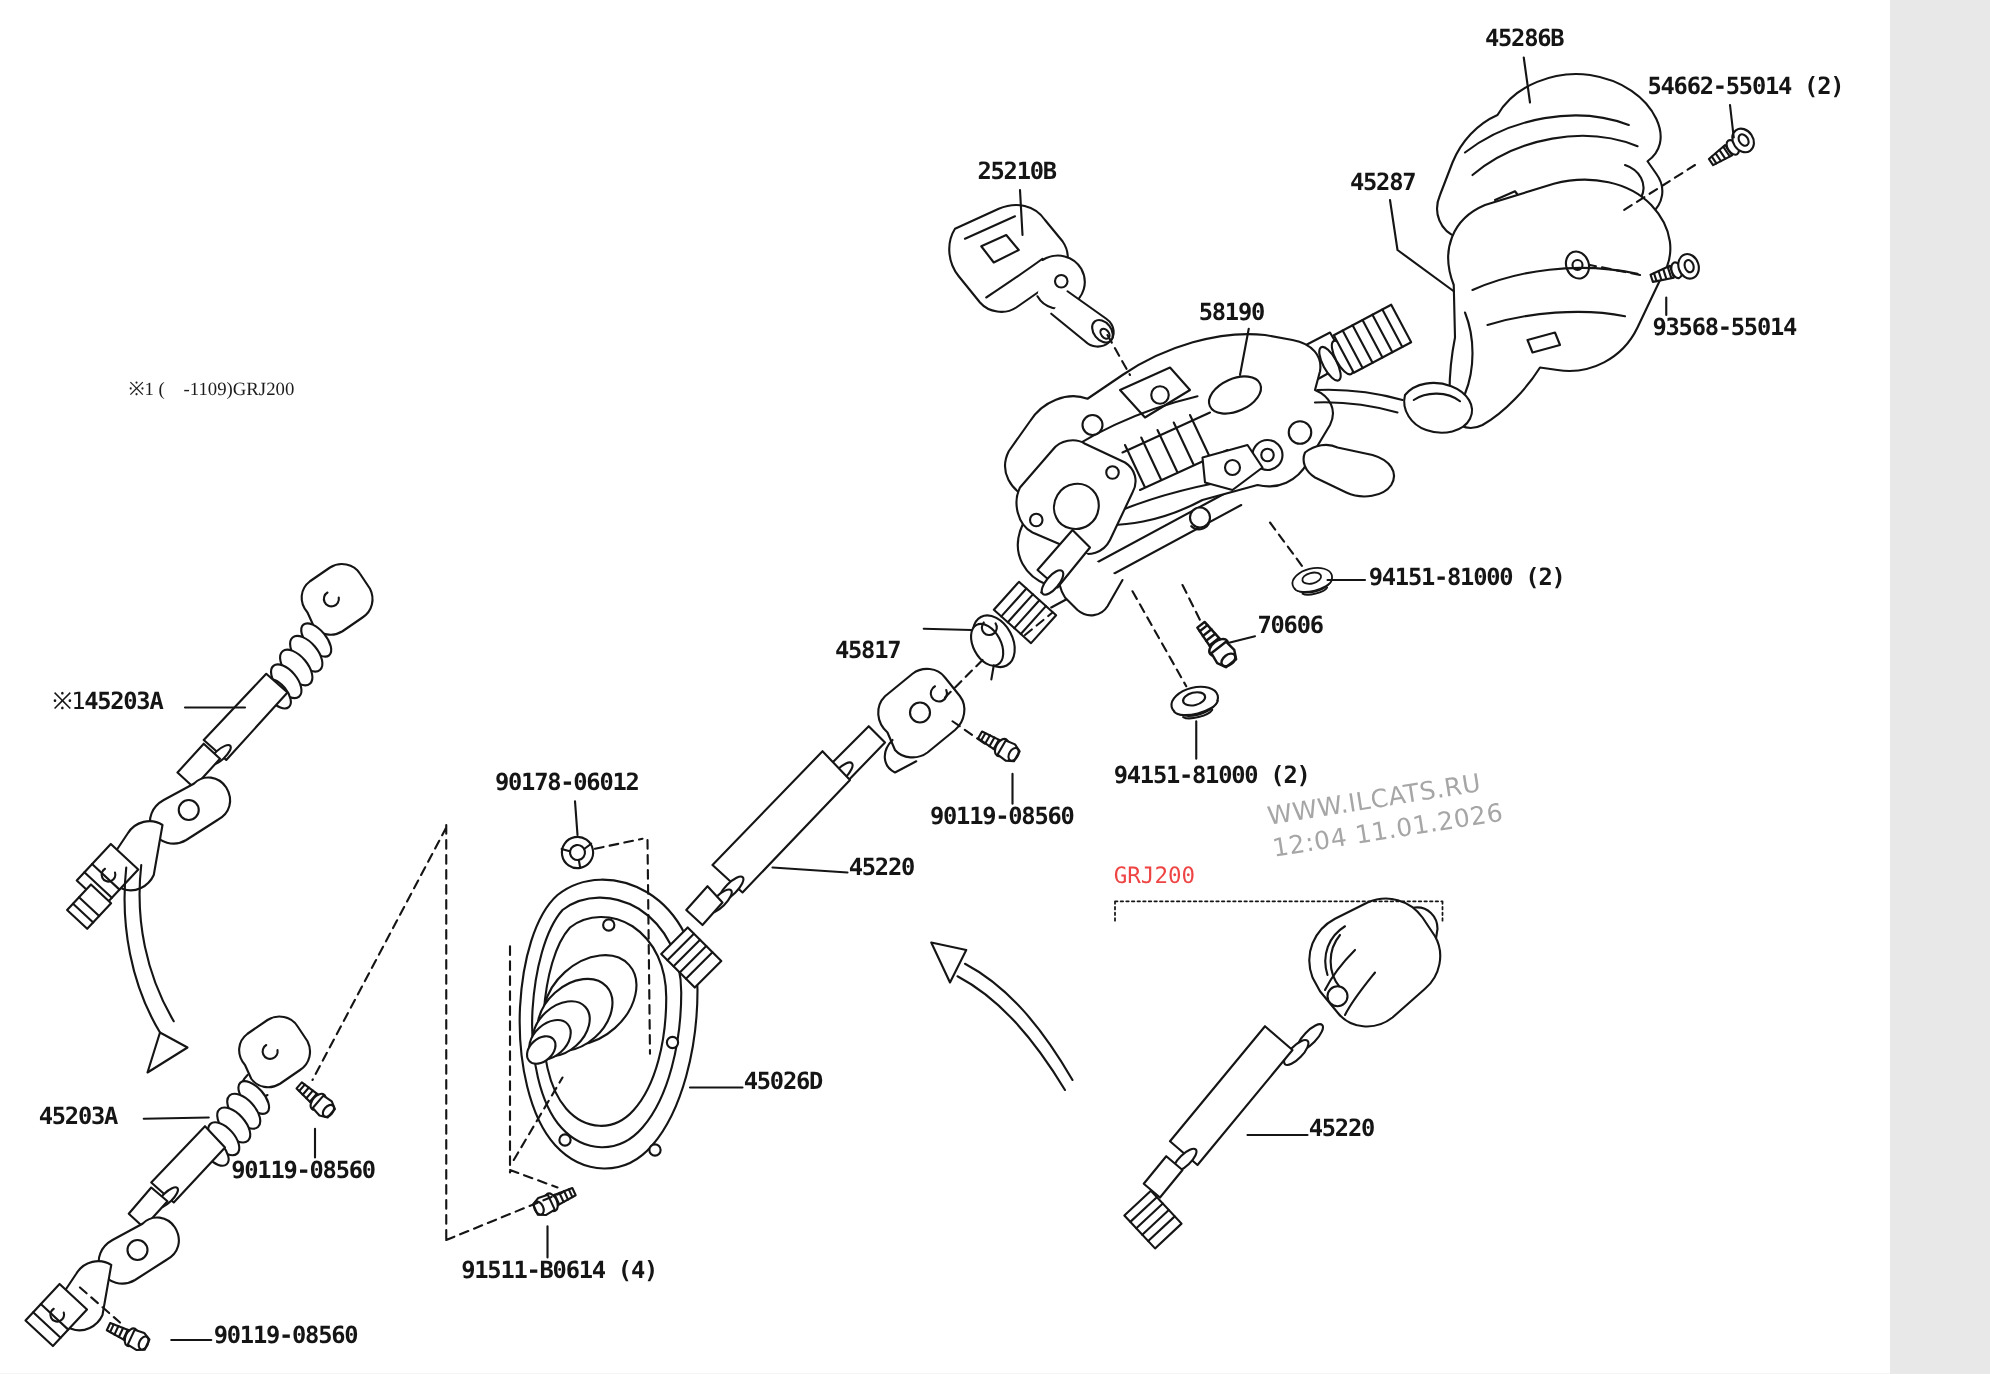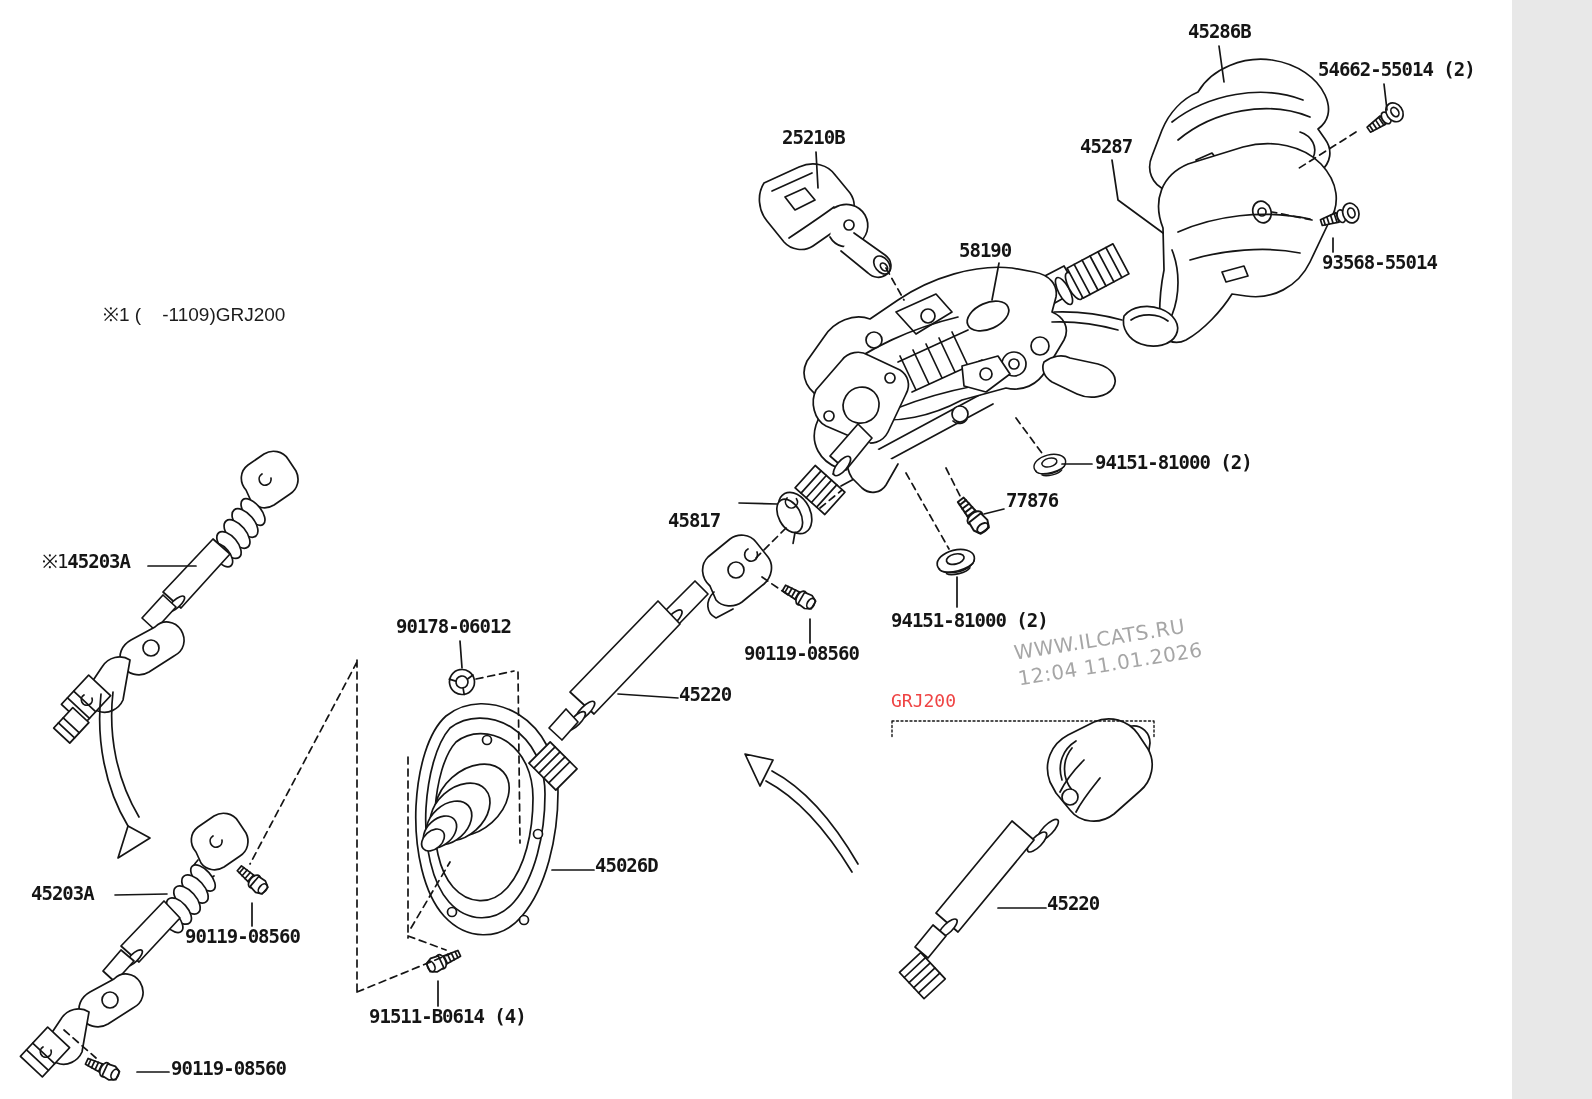--- a/index.html
+++ b/index.html
@@ -10,21 +10,21 @@
   #stage svg{position:absolute;left:0;top:0;}
   .pn{
     position:absolute;font:bold 19px "DejaVu Sans Mono","Liberation Mono",monospace;
     letter-spacing:-1px;color:#151515;line-height:1;white-space:pre;
   }
   .pn .pfx{font-weight:normal;}
   .plain{
     position:absolute;font:18px "DejaVu Sans Mono","Liberation Mono",monospace;
     color:#ef4444;line-height:1;white-space:pre;letter-spacing:0;
   }
-  .note{font-size:19px;color:#1c1c1c;font-family:Liberation Sans, sans-serif;}
+  .note{font-size:15px;color:#1c1c1c;font-family:Liberation Serif, serif;}
   #watermark{
     position:absolute;left:1012px;top:640px;transform:rotate(-9deg);
     transform-origin:left top;color:#a6a6a6;
     font:20px "DejaVu Sans","Liberation Sans",sans-serif;line-height:1.3;letter-spacing:.5px;
   }
   #diagram-code{left:1501px;top:1100px;}
 </style>
 </head>
 <body>
 
@@ -299,21 +299,21 @@
   </g>
 </svg>
 
 <div class="pn" style="left:1188px;top:22px">45286B</div>
 <div class="pn" style="left:1318px;top:60px">54662-55014 (2)</div>
 <div class="pn" style="left:1080px;top:137px">45287</div>
 <div class="pn" style="left:1322px;top:253px">93568-55014</div>
 <div class="pn" style="left:782px;top:128px">25210B</div>
 <div class="pn" style="left:959px;top:241px">58190</div>
 <div class="pn" style="left:668px;top:511px">45817</div>
-<div class="pn" style="left:1006px;top:491px">77876</div>
+<div class="pn" style="left:1006px;top:491px">70606</div>
 <div class="pn" style="left:1095px;top:453px">94151-81000 (2)</div>
 <div class="pn" style="left:891px;top:611px">94151-81000 (2)</div>
 <div class="pn" style="left:744px;top:644px">90119-08560</div>
 <div class="pn" style="left:396px;top:617px">90178-06012</div>
 <div class="pn" style="left:679px;top:685px">45220</div>
 <div class="pn" style="left:595px;top:856px">45026D</div>
 <div class="pn" style="left:42px;top:552px"><span class="pfx">※1</span><span>45203A</span></div>
 <div class="pn" style="left:31px;top:884px">45203A</div>
 <div class="pn" style="left:185px;top:927px">90119-08560</div>
 <div class="pn" style="left:369px;top:1007px">91511-B0614 (4)</div>

